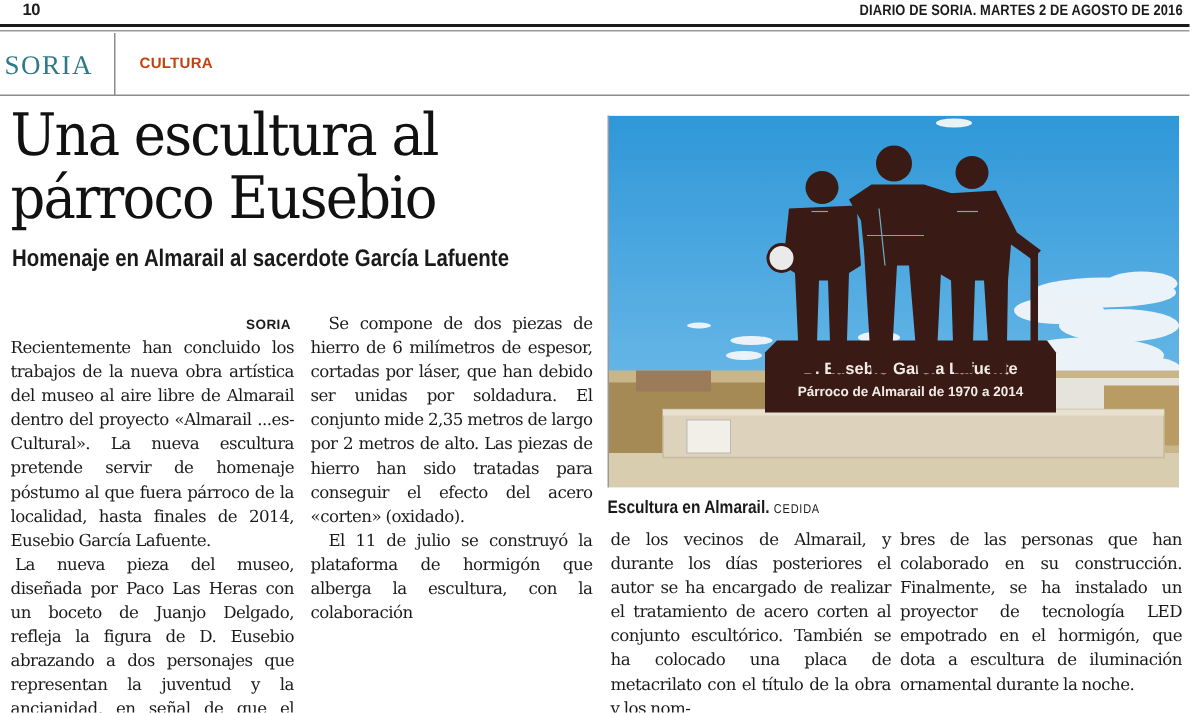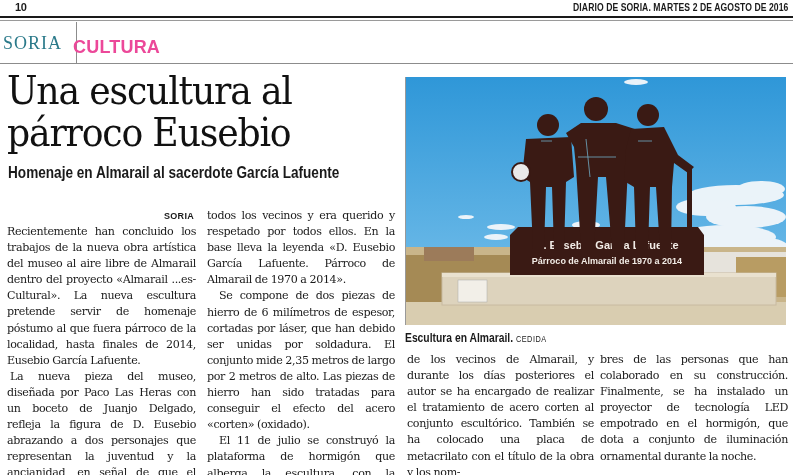--- a/index.html
+++ b/index.html
@@ -9,21 +9,21 @@
   }
   .abs { position: absolute; }
   
   #folio-num { left: 15px; top: 1px; font-family: "Liberation Sans", sans-serif; font-weight: bold; font-size: 11px; letter-spacing: -0.3px; }
   #folio-date { right: 12px; top: 2px; font-family: "Liberation Sans", sans-serif; font-weight: bold; font-size: 10px; transform: scaleX(0.86); transform-origin: right center; letter-spacing: 0.1px; }
   #rule-top { left: 0; top: 16px; width: 793px; height: 2px; background: #1a1a1a; }
   #rule-top2 { left: 0; top: 20px; width: 793px; height: 1px; background: #9a9a9a; }
   
   #section-name { left: 3px; top: 33px; font-family: "Liberation Serif", serif; font-size: 18px; color: #2b7a8a; letter-spacing: 1px; }
   #section-divider { left: 76px; top: 22px; width: 1px; height: 42px; background: #8c8c8c; }
-  #section-sub { left: 73px; top: 37px; font-family: "Liberation Sans", sans-serif; font-weight: bold; font-size: 18px; color: #ec4899; letter-spacing: 0.2px; }
+  #section-sub { left: 93px; top: 37px; font-family: "Liberation Sans", sans-serif; font-weight: bold; font-size: 10px; color: #c2410c; letter-spacing: 0.2px; }
   #rule-sec { left: 0; top: 63px; width: 793px; height: 1px; background: #8c8c8c; }
   
   #headline { left: 7px; top: 70px; width: 395px; font-family: "DejaVu Serif", serif; font-size: 39px; line-height: 42px; letter-spacing: -1.3px; color: #111; transform: scaleX(0.93); transform-origin: left top; }
   #subhead { left: 8px; top: 164px; font-family: "Liberation Sans", sans-serif; font-weight: bold; font-size: 16px; color: #1a1a1a; transform: scaleX(0.85); transform-origin: left top; white-space: nowrap; }
   
   .col { font-family: "DejaVu Serif", serif; font-size: 11.1px; line-height: 16.1px; color: #1a1a1a; text-align: justify; letter-spacing: -0.35px; word-spacing: -0.3px; }
   .col p { margin: 0; text-indent: 0; }
   .col p.ind { text-indent: 12px; }
   #col1 { left: 7px; top: 224px; width: 189px; }
   #col2 { left: 207px; top: 208px; width: 188px; }
@@ -55,29 +55,28 @@
 </div>
 <div class="abs" id="subhead">Homenaje en Almarail al sacerdote García Lafuente</div>
 
 <div class="abs" id="byline">SORIA</div>
 
 <div class="abs col" id="col1">
   <p>Recientemente han concluido los trabajos de la nueva obra artística del museo al aire libre de Almarail dentro del proyecto «Almarail ...es-Cultural». La nueva escultura pretende servir de homenaje póstumo al que fuera párroco de la localidad, hasta finales de 2014, Eusebio García Lafuente.</p>
   <p class="ind" style="text-indent:3px">La nueva pieza del museo, diseñada por Paco Las Heras con un boceto de Juanjo Delgado, refleja la figura de D. Eusebio abrazando a dos personajes que representan la juventud y la ancianidad, en señal de que el párroco sabía acercarse a</p>
 </div>
 <div class="abs col" id="col2">
-  <p>todos los vecinos y era querido y respetado por todos ellos. En la base lleva la leyenda «D. Eusebio García Lafuente. Párroco de Almarail de 1970 a 2014».</p>
   <p class="ind">Se compone de dos piezas de hierro de 6 milímetros de espesor, cortadas por láser, que han debido ser unidas por soldadura. El conjunto mide 2,35 metros de largo por 2 metros de alto. Las piezas de hierro han sido tratadas para conseguir el efecto del acero «corten» (oxidado).</p>
   <p class="ind">El 11 de julio se construyó la plataforma de hormigón que alberga la escultura, con la colaboración</p>
 </div>
 <div class="abs col" id="col3">
   <p>de los vecinos de Almarail, y durante los días posteriores el autor se ha encargado de realizar el tratamiento de acero corten al conjunto escultórico. También se ha colocado una placa de metacrilato con el título de la obra y los nom-</p>
 </div>
 <div class="abs col" id="col4">
-  <p>bres de las personas que han colaborado en su construcción. Finalmente, se ha instalado un proyector de tecnología LED empotrado en el hormigón, que dota a conjunto de iluminación ornamental durante la noche.</p>
+  <p>bres de las personas que han colaborado en su construcción. Finalmente, se ha instalado un proyector de tecnología LED empotrado en el hormigón, que dota a escultura de iluminación ornamental durante la noche.</p>
 </div>
 
 <div class="abs" id="photo">
   <svg width="380" height="248" viewBox="0 0 380 248" xmlns="http://www.w3.org/2000/svg">
     <defs>
       <linearGradient id="sky" x1="0" y1="0" x2="0" y2="1">
         <stop offset="0" stop-color="#2f97d8"></stop>
         <stop offset="1" stop-color="#7cc3ec"></stop>
       </linearGradient>
     </defs>

